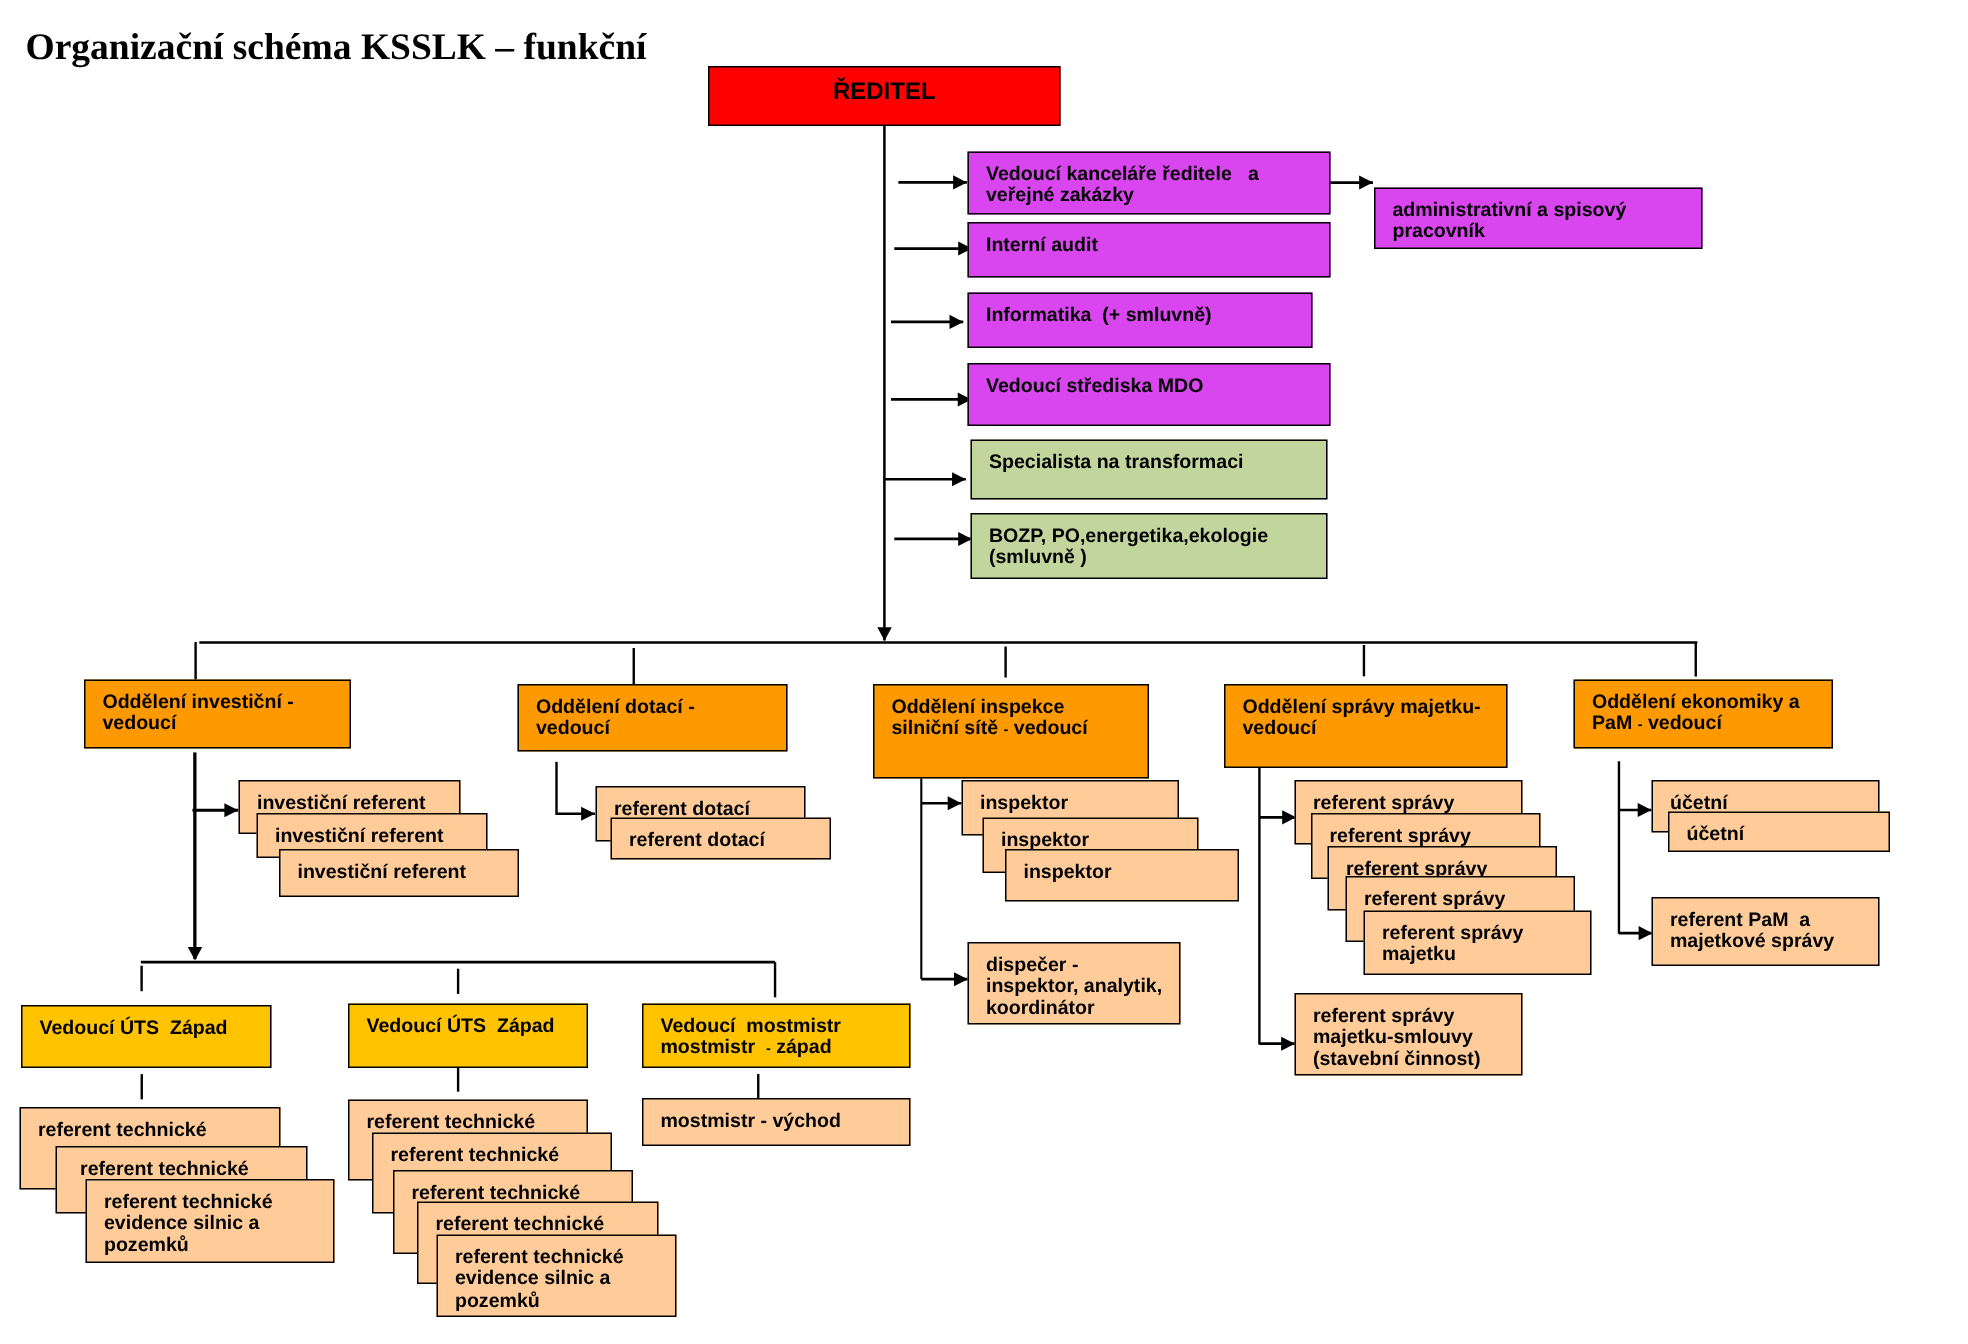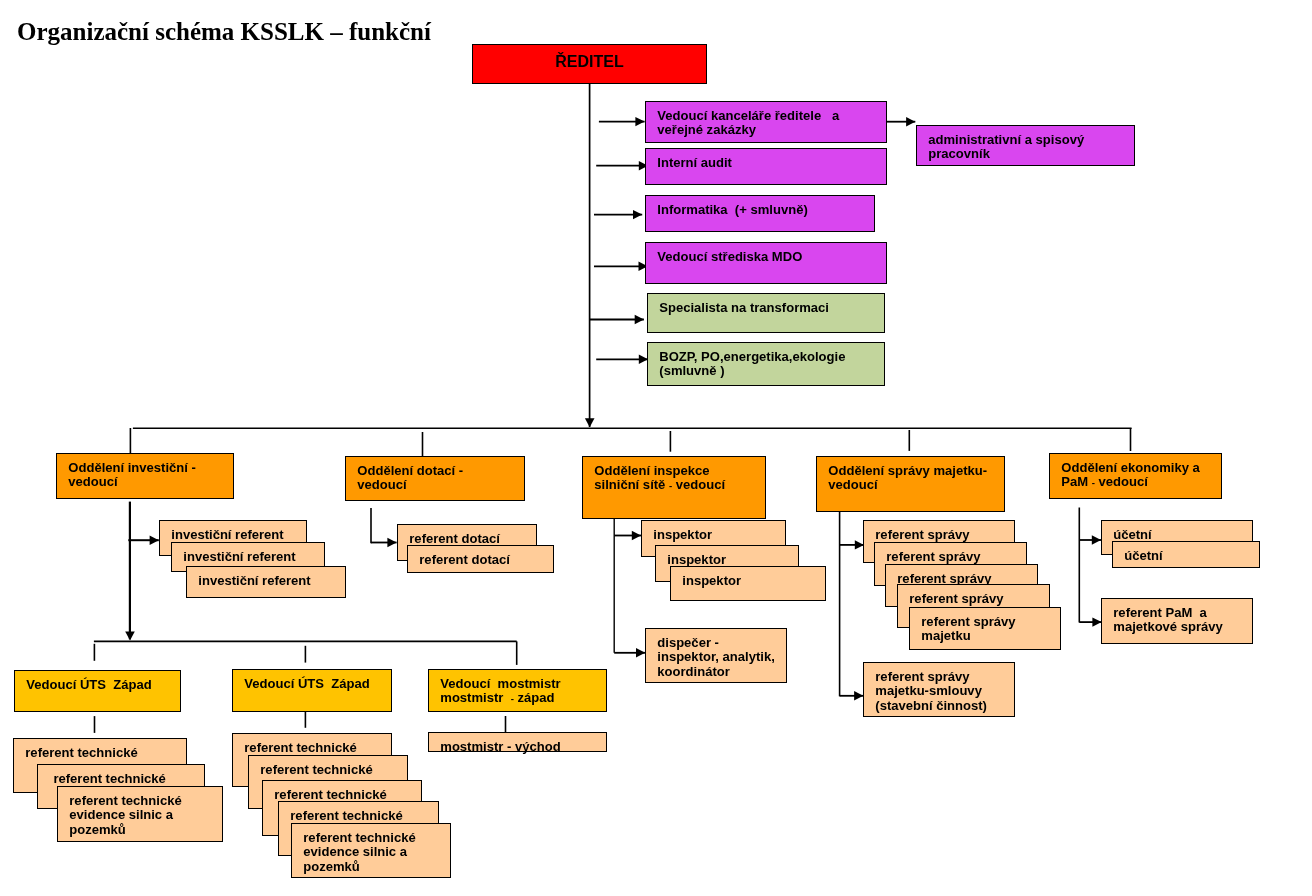--- a/index.html
+++ b/index.html
@@ -227,18 +227,18 @@
       <div class="t">referent technické</div>
     </div>
     <div class="bx peach" style="left:278px;top:801px;width:161px;height:55px;">
       <div class="t">referent technické</div>
     </div>
     <div class="bx peach" style="left:291px;top:823px;width:160px;height:55px;">
       <div class="t">referent technické
 evidence silnic a
 pozemků</div>
     </div>
-    <div class="bx peach" style="left:428px;top:732px;width:179px;height:20px;">
+    <div class="bx peach" style="left:428px;top:732px;width:179px;height:32px;">
       <div class="t">mostmistr - východ</div>
     </div>
   </div>
 
 </div>
 
 </body></html>

